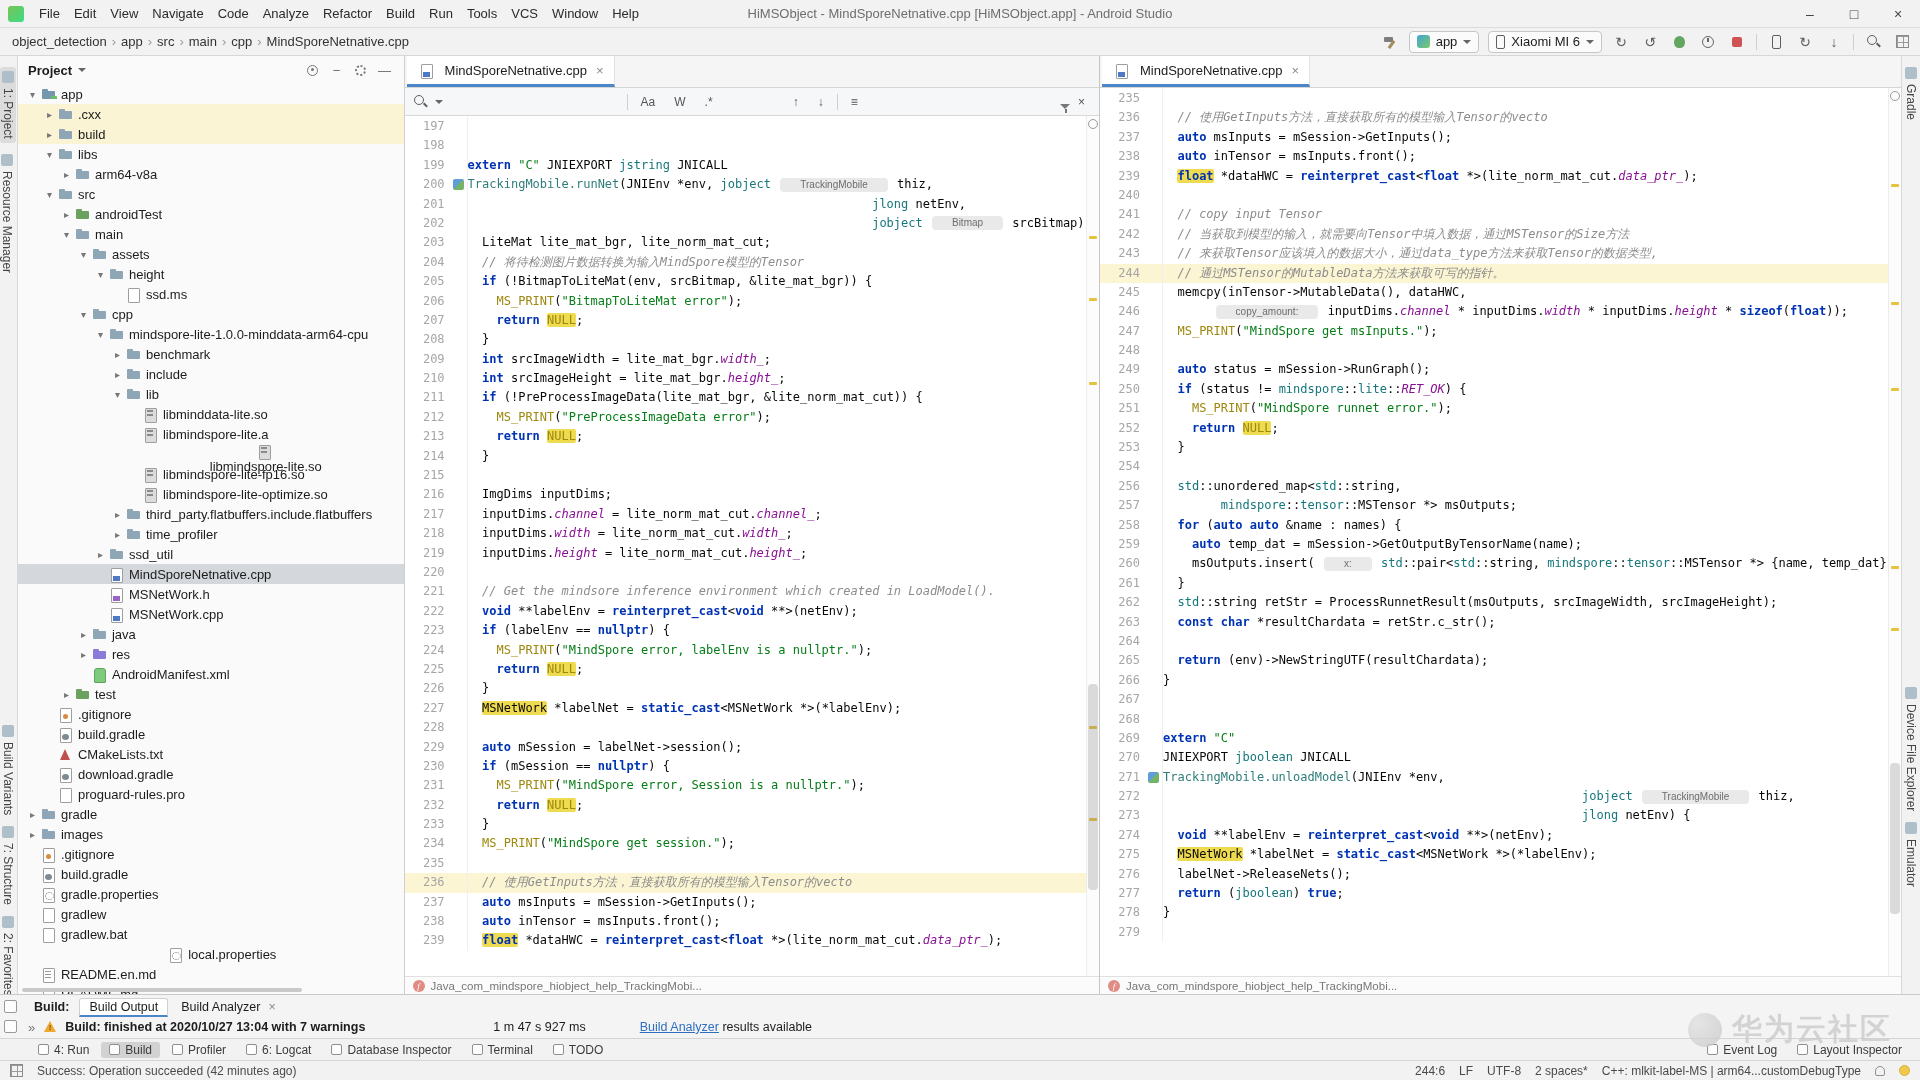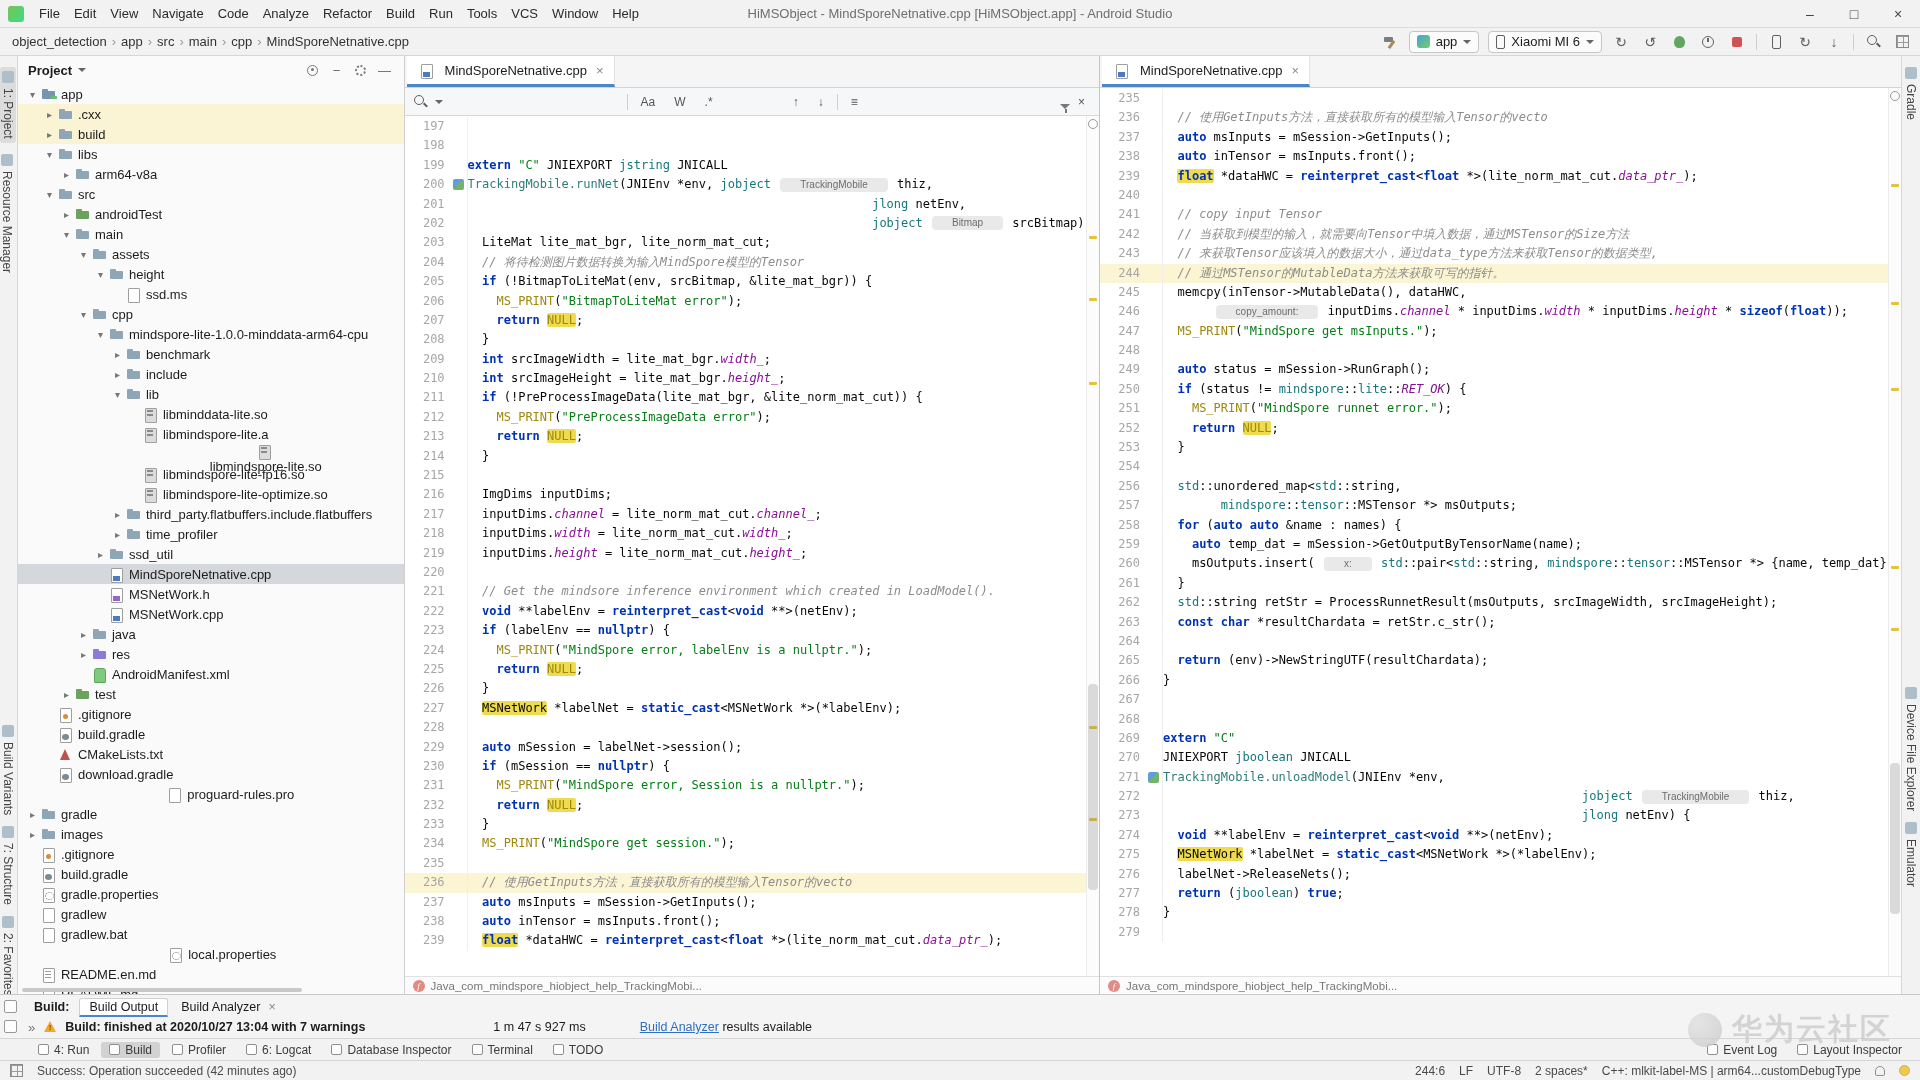--- a/index.html
+++ b/index.html
@@ -423,21 +423,21 @@
         <div class="trow" style="padding-left: 25px;">
           <span class="tarw"></span>
           <span class="tic tic-cmake"></span>
           <span class="tlbl">CMakeLists.txt</span>
         </div>
         <div class="trow" style="padding-left: 25px;">
           <span class="tarw"></span>
           <span class="tic tic-gradle"></span>
           <span class="tlbl">download.gradle</span>
         </div>
-        <div class="trow" style="padding-left: 25px; justify-content: center;">
+        <div class="trow" style="padding-left: 25px;">
           <span class="tarw"></span>
           <span class="tic tic-file"></span>
           <span class="tlbl">proguard-rules.pro</span>
         </div>
         <div class="trow" style="padding-left: 8px;">
           <span class="tarw">▸</span>
           <span class="tic tic-folder"></span>
           <span class="tlbl">gradle</span>
         </div>
         <div class="trow" style="padding-left: 8px;">

